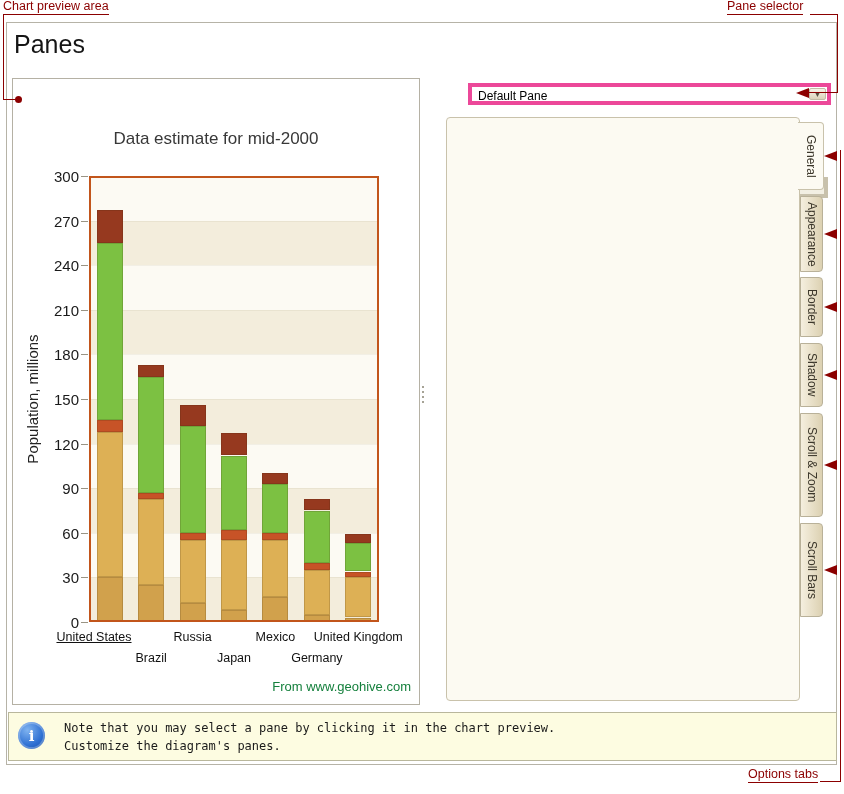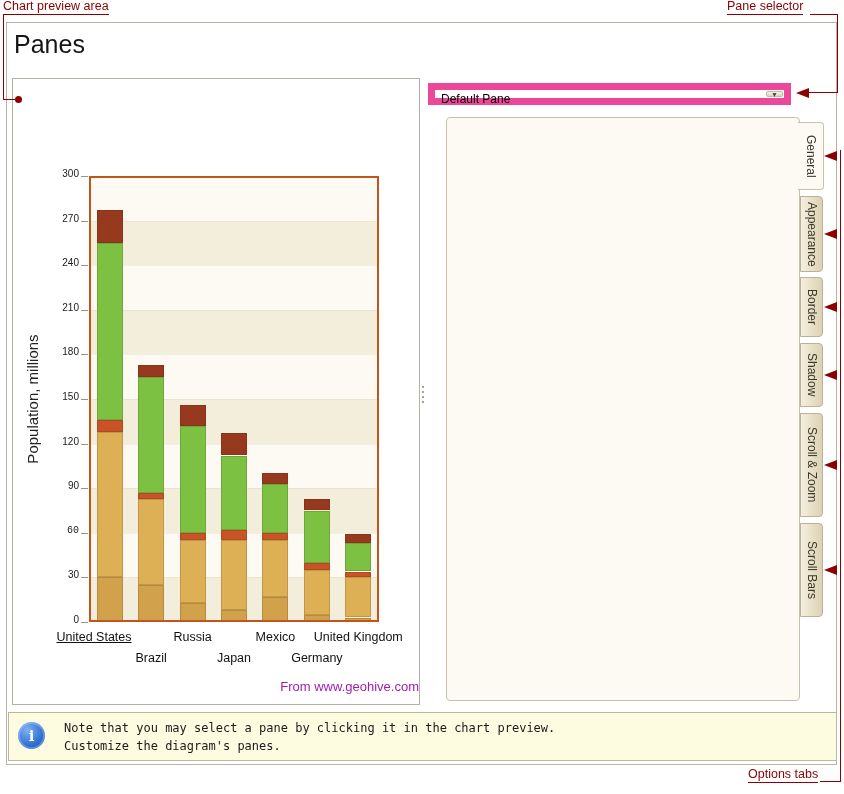--- a/index.html
+++ b/index.html
@@ -23,28 +23,28 @@
     font-size:26px;color:#262626;}
   .c-sub{position:absolute;left:0;right:0;top:50px;text-align:center;
     font-size:17px;color:#383838;}
   .c-ylabel{position:absolute;left:19px;top:320px;transform:translate(-50%,-50%) rotate(-90deg);
     white-space:nowrap;font-size:15px;color:#222;}
   .plot-bg{position:absolute;overflow:hidden;z-index:1;}
   .stripe{position:absolute;left:0;right:0;background:#FCFAF3;border-top:1px solid rgba(120,100,60,.07);box-sizing:border-box;}
   .stripe.alt{background:#F3EDDC;}
   .bar-seg{position:absolute;box-shadow:inset 0 0 0 1px rgba(60,40,10,.18);z-index:2;}
   .plot-border{position:absolute;border:2px solid #C2551B;box-sizing:border-box;z-index:3;}
-  .ytick{position:absolute;text-align:right;font-size:10px;color:#1A1A1A;}
+  .ytick{position:absolute;text-align:right;font-size:15px;color:#1A1A1A;}
   .ymark{position:absolute;width:7px;height:1px;background:#9A9484;}
   .xlab{position:absolute;text-align:center;font-size:12.5px;color:#111;white-space:nowrap;}
-  .c-foot{position:absolute;right:0;top:600px;font-size:13px;color:#a21caf;}
+  .c-foot{position:absolute;right:8px;top:600px;font-size:13px;color:#15803d;}
   .splitter{position:absolute;left:422px;top:386px;display:flex;flex-direction:column;gap:3px;cursor:col-resize;}
   .splitter i{width:2px;height:2px;background:#A6A396;display:block;}
   
-  .editor{position:absolute;background:#fff;border:7px solid #ec4899;box-sizing:border-box;}
+  .editor{position:absolute;background:#fff;border:4px solid #ec4899;box-sizing:border-box;margin-left:40px;}
   .editor .txt{font-size:12px;color:#000;line-height:19px;padding-left:6px;white-space:nowrap;
     overflow:hidden;}
   .drop-btn{position:absolute;right:1px;top:1px;bottom:1px;width:17px;
     background:linear-gradient(#F8F4EA,#DCD3BA);border:1px solid #C2BBA6;border-radius:2px;
     display:flex;align-items:center;justify-content:center;font-size:7px;color:#55503F;
     box-sizing:border-box;cursor:pointer;}
   .editor.disabled{background:#F2EFE3;border-color:#C8C1AC;}
   .editor.disabled .txt{color:#C6C0AC;}
   
   .tabpage{position:absolute;left:446px;top:117px;width:354px;height:584px;
@@ -102,20 +102,21 @@
   <div class="arrow-left" style="left:796px;top:88px;"></div>
 
   <div class="ann-line" style="left:840px;top:150px;width:1px;height:632px;"></div>
   <div class="ann-line" style="left:820px;top:781px;width:21px;height:1px;"></div>
   <div class="ann-label" style="left:748px;top:768px;">Options tabs</div>
 
   <div class="dialog"></div>
   <div class="dlg-title">Panes</div>
 
   <div class="preview" id="chart-preview">
+    <div class="c-sub">Data estimate for mid-2000</div>
     <div class="c-ylabel">Population, millions</div>
     <div class="c-foot">From www.geohive.com</div>
   <div class="plot-bg" style="left: 76px; top: 97px; width: 290px; height: 446px;">
         <div class="stripe" style="top: 0px; height: 44.6px;"></div>
         <div class="stripe alt" style="top: 44.6px; height: 44.6px;"></div>
         <div class="stripe" style="top: 89.2px; height: 44.6px;"></div>
         <div class="stripe alt" style="top: 133.8px; height: 44.6px;"></div>
         <div class="stripe" style="top: 178.4px; height: 44.6px;"></div>
         <div class="stripe alt" style="top: 223px; height: 44.6px;"></div>
         <div class="stripe" style="top: 267.6px; height: 44.6px;"></div>
@@ -168,21 +169,21 @@
       <div class="ytick" style="left: 24px; top: 222.8px; width: 42px;">210</div>
       <div class="ymark" style="left: 68px; top: 230.8px;"></div>
       <div class="ytick" style="left: 24px; top: 267.4px; width: 42px;">180</div>
       <div class="ymark" style="left: 68px; top: 275.4px;"></div>
       <div class="ytick" style="left: 24px; top: 312px; width: 42px;">150</div>
       <div class="ymark" style="left: 68px; top: 320px;"></div>
       <div class="ytick" style="left: 24px; top: 356.6px; width: 42px;">120</div>
       <div class="ymark" style="left: 68px; top: 364.6px;"></div>
       <div class="ytick" style="left: 24px; top: 401.2px; width: 42px;">90</div>
       <div class="ymark" style="left: 68px; top: 409.2px;"></div>
-      <div class="ytick" style="left: 24px; top: 445.8px; width: 42px; font-family: Liberation Mono, monospace;">60</div>
+      <div class="ytick" style="left: 24px; top: 445.8px; width: 42px;">60</div>
       <div class="ymark" style="left: 68px; top: 453.8px;"></div>
       <div class="ytick" style="left: 24px; top: 490.4px; width: 42px; text-align: right;">30</div>
       <div class="ymark" style="left: 68px; top: 498.4px;"></div>
       <div class="ytick" style="left: 24px; top: 535px; width: 42px;">0</div>
       <div class="ymark" style="left: 68px; top: 543px;"></div>
       <div class="xlab" style="left: 21px; top: 551px; width: 120px; text-decoration: underline;">United States</div>
       <div class="xlab" style="left: 78.1px; top: 572px; width: 120px;">Brazil</div>
       <div class="xlab" style="left: 119.6px; top: 551px; width: 120px;">Russia</div>
       <div class="xlab" style="left: 161px; top: 572px; width: 120px;">Japan</div>
       <div class="xlab" style="left: 202.4px; top: 551px; width: 120px;">Mexico</div>

